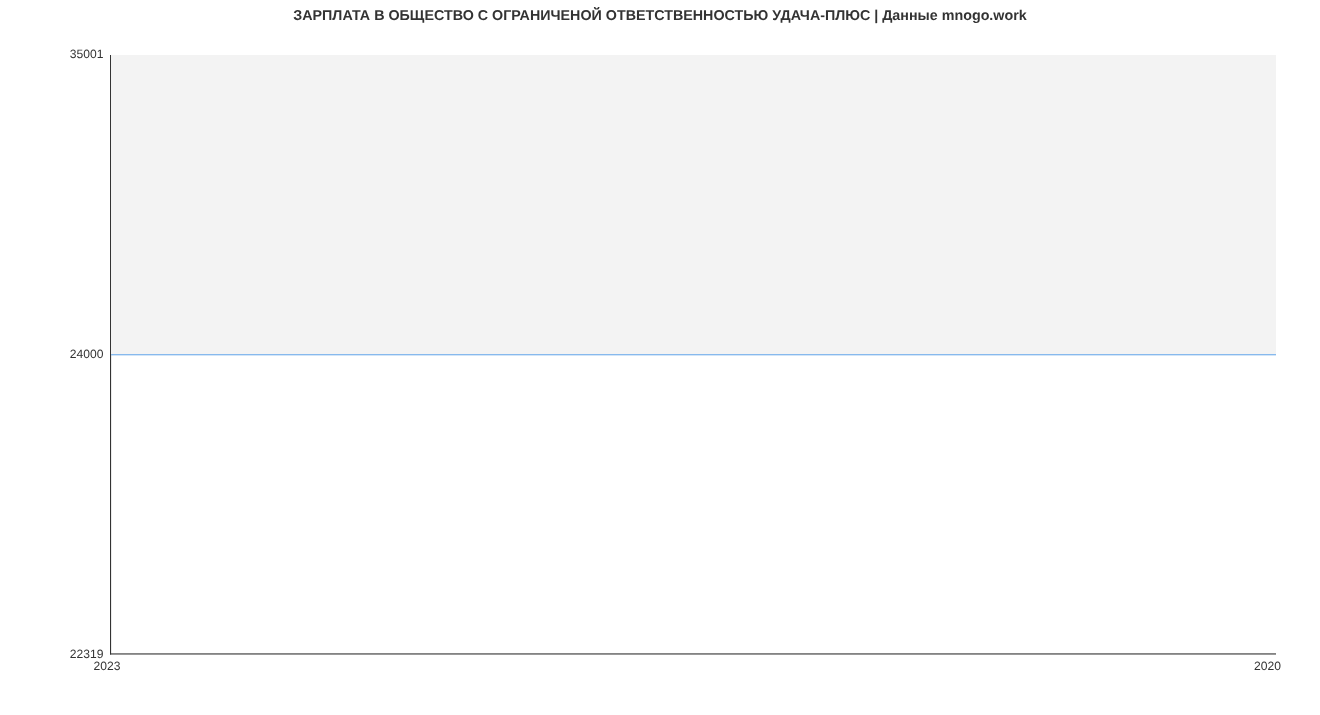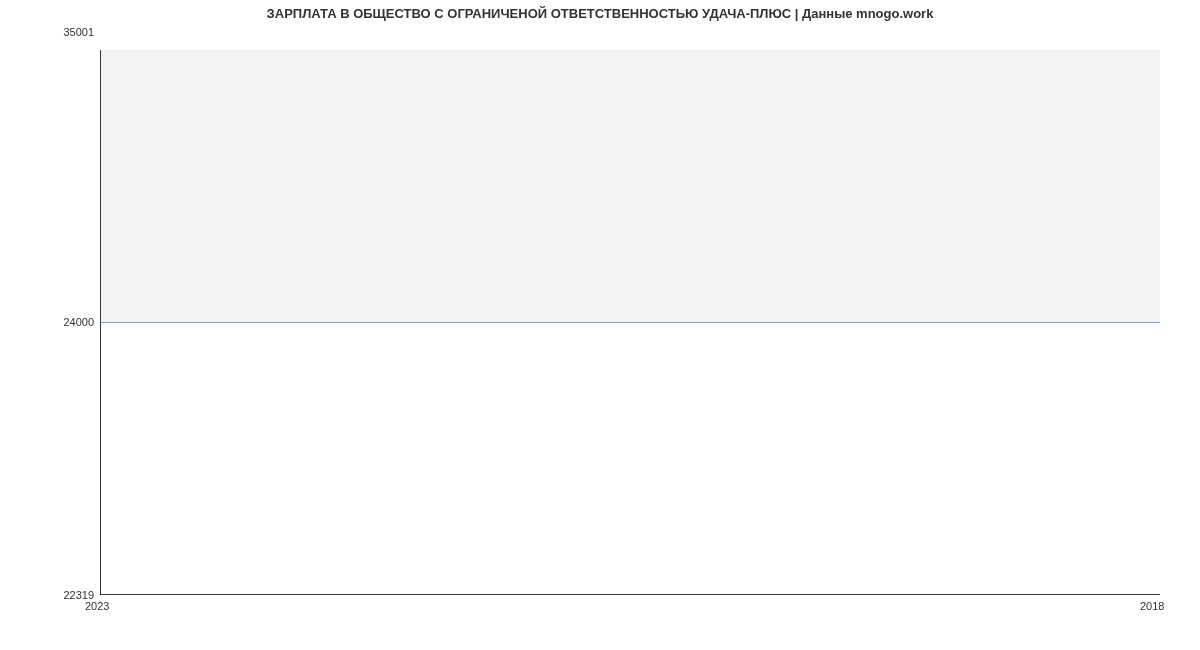--- a/index.html
+++ b/index.html
@@ -67,25 +67,25 @@
     color: #333;
   }
 </style>
 </head>
 <body>
 
 <div class="chart">
 
   <div class="title">ЗАРПЛАТА В ОБЩЕСТВО С ОГРАНИЧЕНОЙ ОТВЕТСТВЕННОСТЬЮ УДАЧА-ПЛЮС | Данные mnogo.work</div>
 
-  <div class="ytick" style="top:32px;">35001</div>
+  <div class="ytick" style="top:50px;">35001</div>
   <div class="ytick" style="top:322px;">24000</div>
   <div class="ytick" style="top:595px;">22319</div>
 
   <div class="xtick" style="left:85px;">2023</div>
-  <div class="xtick" style="left:1140px;">2018</div>
+  <div class="xtick" style="left:1140px;">2020</div>
 
   <div class="plot">
     <div class="area-fill"></div>
     <div class="data-line"></div>
   </div>
 
 </div>
 
 </body></html>

